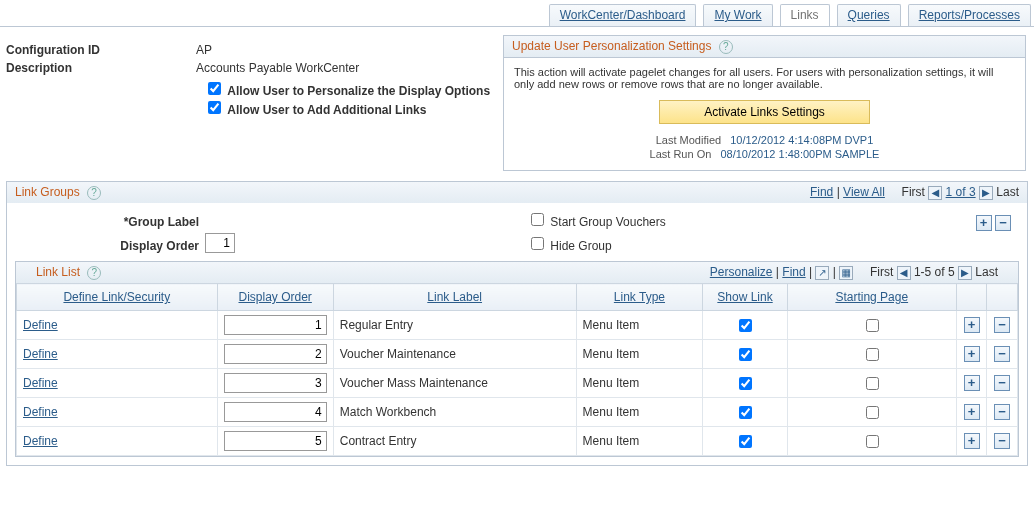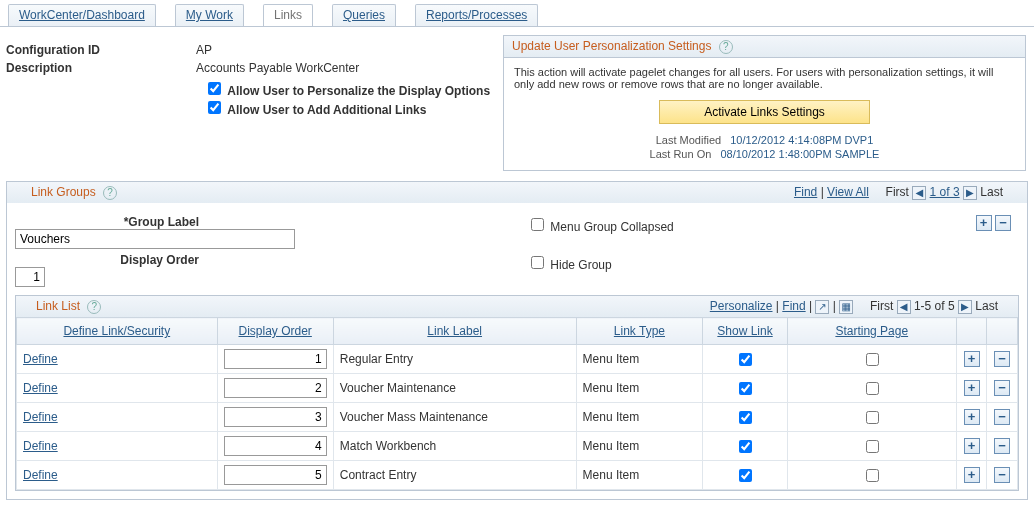--- a/index.html
+++ b/index.html
@@ -1,18 +1,18 @@
 <!DOCTYPE html>
 <html><head>
 <meta charset="utf-8">
 <style>
   * { box-sizing: border-box; }
   body { margin:0; padding:0; font-family: Arial, Helvetica, sans-serif; font-size:12px; color:#333; background:#fff; width:1034px;}
   a { color:#2b5c8a; text-decoration:underline; cursor:pointer; }
-  .tabs { display:flex; gap:16px; border-bottom:1px solid #bcc7d4; padding-left:8px; padding-top:4px;}
+  .tabs { display:flex; gap:4px; border-bottom:1px solid #bcc7d4; padding-left:8px; padding-top:4px;justify-content:flex-end;}
   .tab { padding:3px 10px 4px; border:1px solid #bcc7d4; border-bottom:none; margin-right:3px; background:linear-gradient(#f7fafc,#eaf0f6); color:#2b5c8a; font-size:12px; cursor:pointer; border-radius:2px 2px 0 0;}
   .tab a {text-decoration:underline;}
   .tab.active { background:#fff; color:#333; }
   .tab.active span { text-decoration:none; color:#737373;}
   .main { display:flex; padding:6px;}
   .left-col { flex:0 0 495px; padding-top:6px;}
   .right-col { flex:1;}
   .field-row { display:flex; margin:4px 0; align-items:center;}
   .field-label { width:190px; text-align:left; padding-right:8px; font-weight:bold;}
   .field-value { }
@@ -21,27 +21,27 @@
   .panel { border:1px solid #bcc7d4; margin:2px 2px 4px 2px;}
   .panel-header { background:linear-gradient(#f2f6fa,#e4ecf3); border-bottom:1px solid #bcc7d4; padding:3px 8px; color:#c65d1e; font-weight:normal; display:flex; align-items:center; justify-content:space-between;}
   .panel-header .title { color:#c65d1e; }
   .help-icon { display:inline-block; width:14px; height:14px; border:1px solid #9bb; border-radius:50%; color:#6a9; font-size:10px; text-align:center; line-height:12px; margin-left:4px;}
   .panel-body { padding:8px 10px; font-size:11px;}
   .activate-btn { display:block; margin:10px auto 10px; padding:4px 44px; background:linear-gradient(#fff2c4,#fde38a); border:1px solid #d9bb5a; cursor:pointer; font-size:12px;}
   .meta-row { text-align:center; font-size:11px; color:#555; margin:2px 0;}
   .meta-row .label { color:#555; margin-right:6px;}
   .meta-row .val { color:#2b5c8a;}
   .section { border:1px solid #bcc7d4; margin:0 6px 6px 6px;}
-  .section-header { background:linear-gradient(#f2f6fa,#e4ecf3); padding:3px 24px; display:flex; align-items:center; justify-content:space-between;gap:38px;}
+  .section-header { background:linear-gradient(#f2f6fa,#e4ecf3); padding:3px 8px; display:flex; align-items:center; justify-content:space-between;gap:38px;}
   .section-header .title { color:#c65d1e;}
   .nav-links { font-size:12px;}
   .nav-links a { color:#2b5c8a;}
   .nav-icon { display:inline-block; width:14px; height:14px; border:1px solid #9ab; background:#eef4fa; text-align:center; line-height:12px; font-size:10px; color:#2b5c8a; vertical-align:middle; cursor:pointer;}
   .body-grid { padding:8px 8px;}
-  .group-row { display:flex; align-items:flex-start; margin:4px 0;flex-direction:column;}
+  .group-row { display:flex; align-items:flex-end; margin:4px 0;}
   .group-row .lbl { width:190px; text-align:right; padding-right:6px; font-weight:bold;}
   input[type=text] { border:1px solid #999; padding:2px 4px; font-size:12px;}
   .right-opts { position:absolute; left:520px;}
   .grid { margin-top:8px; border:1px solid #bcc7d4;}
   .grid-header { background:linear-gradient(#f2f6fa,#e4ecf3); padding:3px 20px; display:flex; justify-content:space-between; align-items:center;}
   .grid-header .title { color:#c65d1e;}
   table { width:100%; border-collapse:collapse; font-size:12px;}
   th { background:linear-gradient(#f7fafc,#e9eff6); border:1px solid #ccd6e0; padding:6px; text-align:center; font-weight:normal; color:#2b5c8a; text-decoration:underline; cursor:pointer;}
   td { border:1px solid #e0e6ec; padding:4px 6px; vertical-align:middle;}
   td input[type=text]{ width:100%; text-align:right;}
@@ -120,24 +120,23 @@
       <span>Last</span>
     </span>
   </div>
   <div class="body-grid group-area">
     <div class="top-right-btns">
       <span class="sq-btn">+</span>
       <span class="sq-btn">−</span>
     </div>
     <div class="group-row">
       <div class="lbl">*Group Label</div>
-      <input type="text" style="width: 280px;" value="Vouchers">
       <span class="right-opts">
         <input type="checkbox" style="">
-        <label>Menu Group Collapsed</label>
+        <label>Start Group Vouchers</label>
       </span>
     </div>
     <div class="group-row">
       <div class="lbl">Display Order</div>
       <input type="text" style="width: 30px; text-align: right;" value="1">
       <span class="right-opts">
         <input type="checkbox" style="">
         <label>Hide Group</label>
       </span>
     </div>

